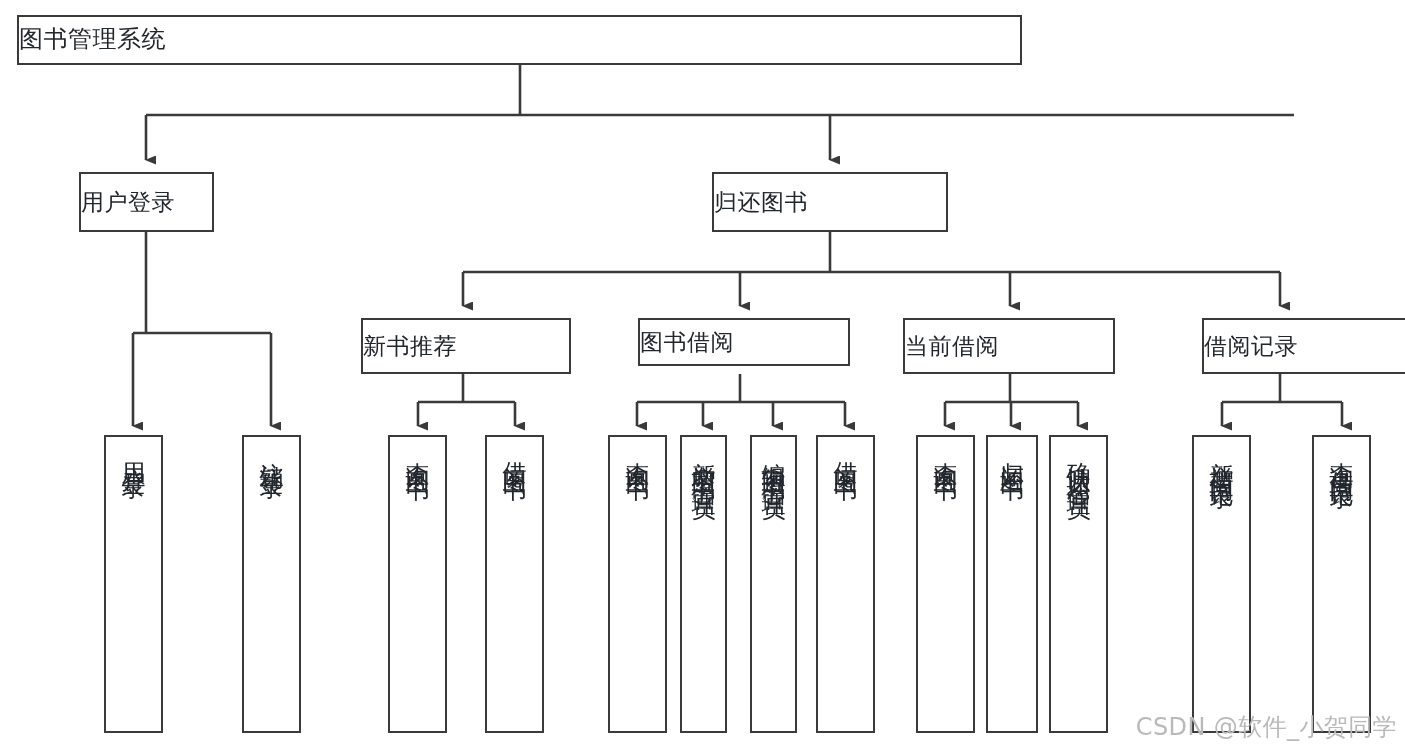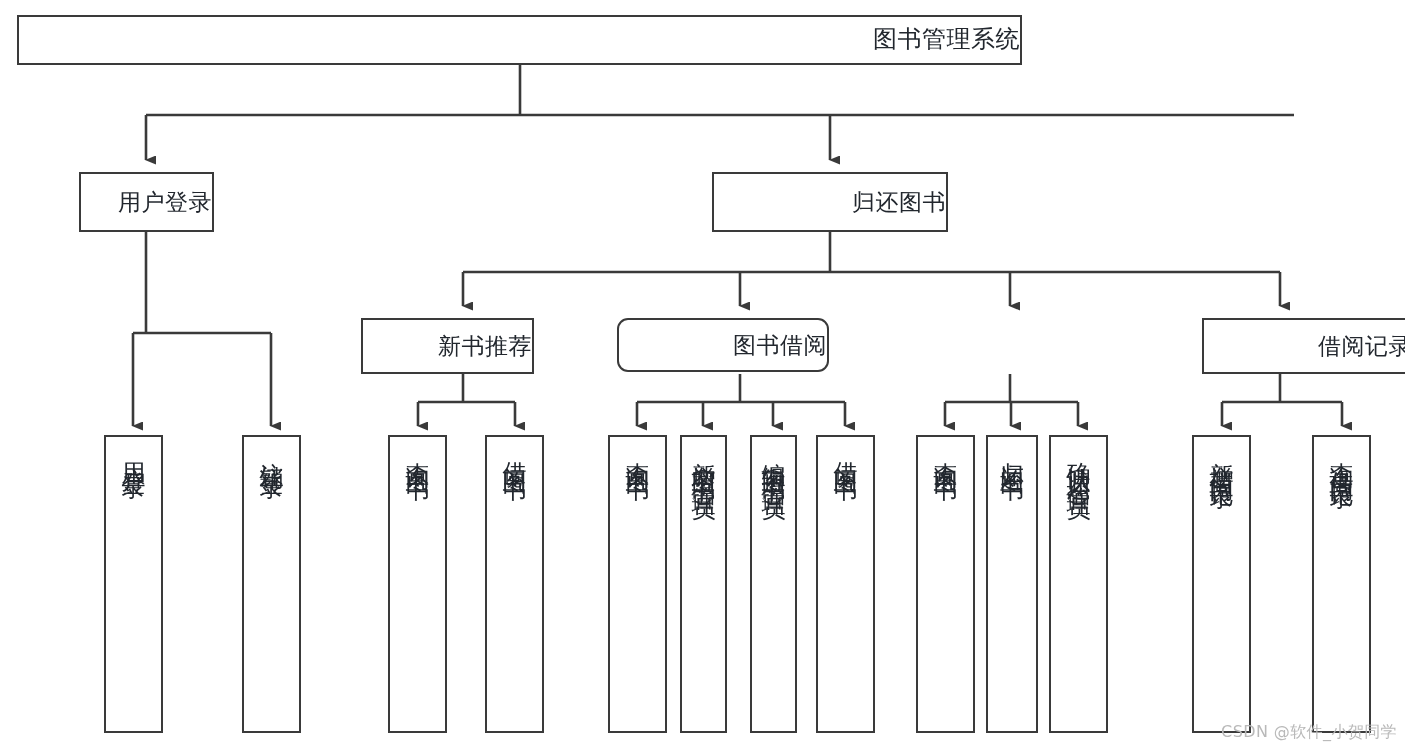--- a/index.html
+++ b/index.html
@@ -26,21 +26,21 @@
     height: 747px;
     pointer-events: none;
   }
   .node {
     position: absolute;
     box-sizing: border-box;
     background: #ffffff;
     border: 2px solid #3a3a3a;
     display: flex;
     align-items: center;
-    justify-content: flex-end;
+    justify-content: flex-start;
     color: #22272e;
   }
   .node .node-label {
     display: block;
     text-align: center;
     line-height: 1.05;
     white-space: nowrap;
   }
   .node.horizontal .node-label {
     writing-mode: horizontal-tb;
@@ -59,21 +59,21 @@
     letter-spacing: 5px;
     line-height: 1;
   }
   .node.root .node-label {
     font-size: 24px;
   }
   #watermark {
     position: absolute;
     right: 8px;
     bottom: 4px;
-    font-size: 16px;
+    font-size: 24px;
     color: #b9b9b9;
     font-family: "DejaVu Sans", "Liberation Sans", sans-serif;
     letter-spacing: 0.4px;
     white-space: nowrap;
     pointer-events: none;
   }
 </style>
 </head>
 <body>
 
@@ -133,25 +133,28 @@
     <span class="node-label">图书管理系统</span>
   </div>
 
   <div class="node horizontal" style="left:79px; top:172px; width:135px; height:60px;">
     <span class="node-label">用户登录</span>
   </div>
   <div class="node horizontal" style="left:712px; top:172px; width:236px; height:60px;">
     <span class="node-label">归还图书</span>
   </div>
 
-  <div class="node horizontal" style="left:361px; top:318px; width:173px; height:56px;">
+  <div class="node horizontal" style="left:361px; top:318px; width:210px; height:56px;">
     <span class="node-label">新书推荐</span>
   </div>
-  <div class="node horizontal" style="left:617px; top:318px; width:212px; height:54px;border-radius:11px;">
+  <div class="node horizontal" style="left:638px; top:318px; width:212px; height:48px;">
     <span class="node-label">图书借阅</span>
+  </div>
+  <div class="node horizontal" style="left:903px; top:318px; width:212px; height:56px;">
+    <span class="node-label">当前借阅</span>
   </div>
   <div class="node horizontal" style="left:1172px; top:318px; width:212px; height:56px;margin-left:30px;">
     <span class="node-label">借阅记录</span>
   </div>
 
   <div class="node vertical" style="left:104px; top:435px; width:59px; height:298px;">
     <span class="node-label">用户登录</span>
   </div>
   <div class="node vertical" style="left:242px; top:435px; width:59px; height:298px;">
     <span class="node-label">注销登录</span>

